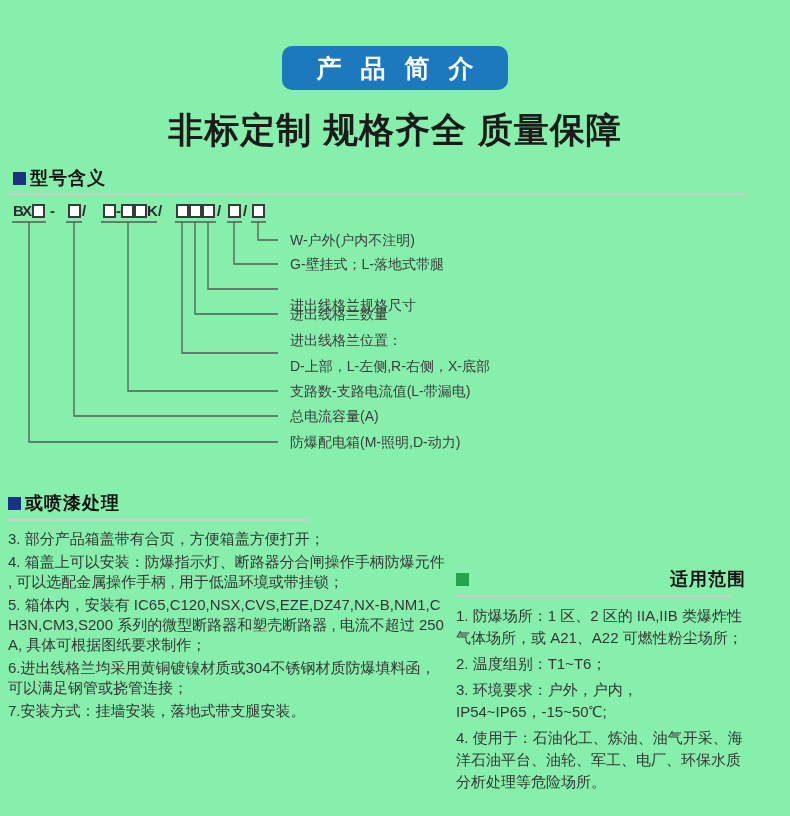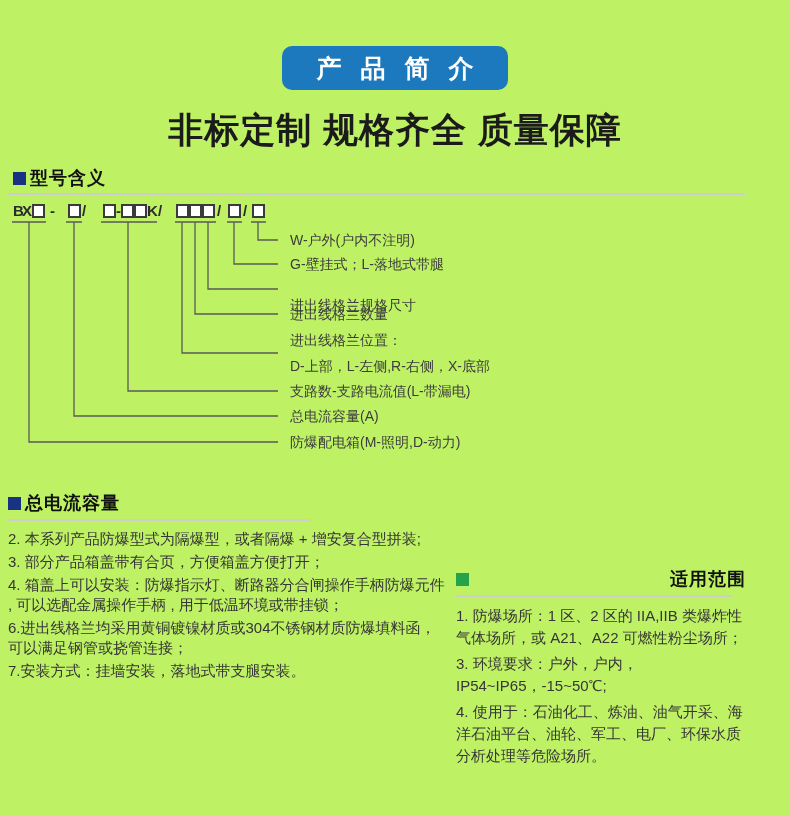--- a/index.html
+++ b/index.html
@@ -1,16 +1,16 @@
 <!DOCTYPE html>
 <html><head>
 <meta charset="utf-8">
 <style>
   html,body{margin:0;padding:0;background:#fff;}
-  .page{position:relative;width:790px;height:816px;margin:0 auto;background:#bef264;overflow:hidden;
+  .page{position:relative;width:790px;height:816px;margin:0 auto;background:#86efac;overflow:hidden;
         font-family:"Liberation Sans", sans-serif;color:#333;}
   
   .banner{width:226px;height:44px;margin:46px auto 0;border-radius:10px;
           display:flex;align-items:center;justify-content:center;}
   .banner span{color:#fff;font-size:25px;font-weight:bold;letter-spacing:6px;text-indent:6px;white-space:nowrap;}
   
   .hero{margin:17px 8px 12px;text-align:center;font-size:35px;font-weight:bold;color:#1b1b1b;letter-spacing:1px;}
   
   .sec-head{display:flex;align-items:center;padding-left:13px;}
   .sq{display:inline-block;width:13px;height:13px;margin-right:4px;flex:0 0 auto;}
@@ -97,39 +97,40 @@
         <div class="dlabel" style="top: 182px;">支路数-支路电流值(L-带漏电)</div>
         <div class="dlabel" style="top: 207px;">总电流容量(A)</div>
         <div class="dlabel" style="top: 233px; text-align: center;">防爆配电箱(M-照明,D-动力)</div>
       </div>
   </div>
 
   <div class="columns">
     <div class="col-left">
       <div class="sec-head" style="padding-left:0;">
         <span class="sq" id="sq-feat" style="background: rgb(26, 50, 130);"></span>
-        <span class="sec-title">总电流容量</span>
+        <span class="sec-title">或喷漆处理</span>
       </div>
       <div class="rule feat"></div>
       <div class="body-list" id="features-list">
-          <p>2. 本系列产品防爆型式为隔爆型，或者隔爆 + 增安复合型拼装;</p>
           <p>3. 部分产品箱盖带有合页，方便箱盖方便打开；</p>
           <p>4. 箱盖上可以安装：防爆指示灯、断路器分合闸操作手柄防爆元件 , 可以选配金属操作手柄 , 用于低温环境或带挂锁；</p>
+          <p>5. 箱体内，安装有 IC65,C120,NSX,CVS,EZE,DZ47,NX-B,NM1,CH3N,CM3,S200 系列的微型断路器和塑壳断路器 , 电流不超过 250A, 具体可根据图纸要求制作；</p>
           <p>6.进出线格兰均采用黄铜镀镍材质或304不锈钢材质防爆填料函，可以满足钢管或挠管连接；</p>
           <p>7.安装方式：挂墙安装，落地式带支腿安装。</p>
         </div>
     </div>
 
     <div class="col-right">
       <div class="sec-head" style="padding-left:0;justify-content:space-between;">
         <span class="sq" id="sq-scope" style="background: rgb(39, 162, 76);"></span>
         <span class="sec-title">适用范围</span>
       </div>
       <div class="rule scope"></div>
       <div class="body-list" id="scope-list">
           <p>1. 防爆场所：1 区、2 区的 IIA,IIB 类爆炸性气体场所，或 A21、A22 可燃性粉尘场所；</p>
+          <p>2. 温度组别：T1~T6；</p>
           <p>3. 环境要求：户外，户内，IP54~IP65，-15~50℃;</p>
           <p>4. 使用于：石油化工、炼油、油气开采、海洋石油平台、油轮、军工、电厂、环保水质分析处理等危险场所。</p>
         </div>
     </div>
   </div>
 
 </div>
 
 </body></html>

